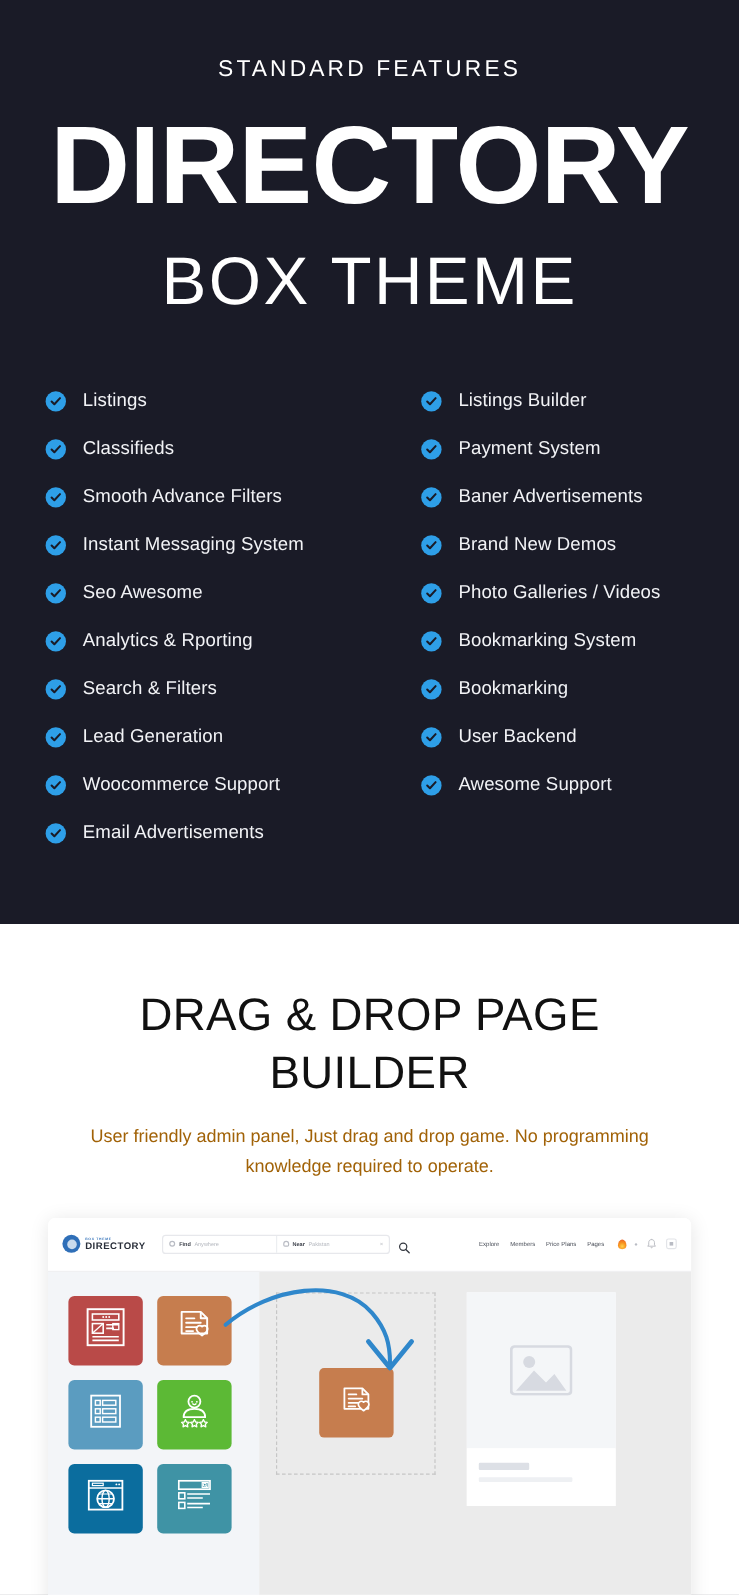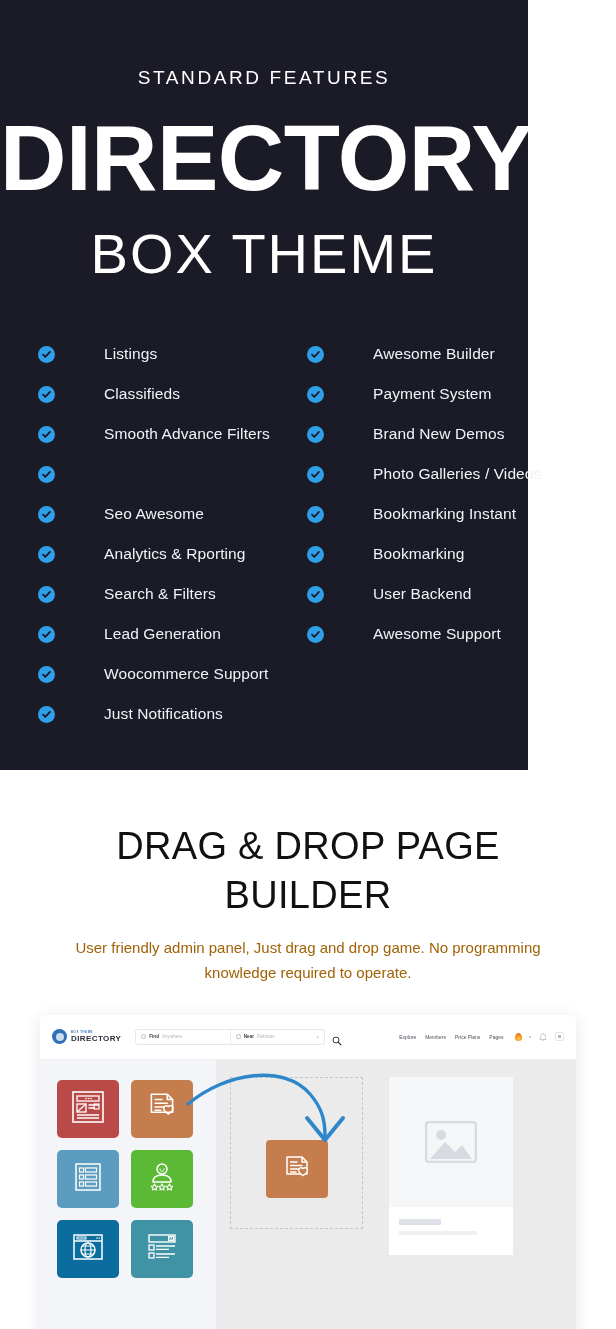--- a/index.html
+++ b/index.html
@@ -6,23 +6,23 @@
   html,body { width:616px; height:1329px; }
   body {
     font-family:"Liberation Sans", sans-serif;
     background:#ffffff;
     overflow:hidden;
   }
 
   
   .features-section {
     background:#1a1b27;
-    width:528px;
+    width:616px;
     height:770px;
-    padding-top:68px;
+    padding-top:48px;
   }
   .eyebrow {
     color:#ffffff;
     text-align:center;
     font-size:19px;
     letter-spacing:2.6px;
     font-weight:400;
     line-height:1;
   }
   .title-big {
@@ -49,21 +49,20 @@
     margin-top:52px;
     padding:0 40px 0 38px;
   }
   .feature-col { width:50%; }
   .feature-col.right { padding-left:44px; }
 
   .feature-item {
     display:flex;
     align-items:center;
     height:40px;
-    gap:35px;
   }
   .check-icon {
     width:17px; height:17px;
     border-radius:50%;
     background:#2e9fe8;
     flex:0 0 17px;
     position:relative;
   }
   .check-icon svg { position:absolute; top:3px; left:3px; }
   .feature-label {
@@ -286,20 +285,21 @@
             </svg>
           </span>
           <span class="feature-label">Smooth Advance Filters</span>
         </div>
         <div class="feature-item">
           <span class="check-icon">
             <svg width="11" height="11" viewBox="0 0 11 11">
               <path d="M2 5.6 L4.3 7.9 L9 2.8" fill="none" stroke="#1a1b27" stroke-width="1.7" stroke-linecap="round" stroke-linejoin="round"></path>
             </svg>
           </span>
+          <span class="feature-label">Instant Messaging System</span>
         </div>
         <div class="feature-item">
           <span class="check-icon">
             <svg width="11" height="11" viewBox="0 0 11 11">
               <path d="M2 5.6 L4.3 7.9 L9 2.8" fill="none" stroke="#1a1b27" stroke-width="1.7" stroke-linecap="round" stroke-linejoin="round"></path>
             </svg>
           </span>
           <span class="feature-label">Seo Awesome</span>
         </div>
         <div class="feature-item">
@@ -333,63 +333,71 @@
             </svg>
           </span>
           <span class="feature-label">Woocommerce Support</span>
         </div>
         <div class="feature-item">
           <span class="check-icon">
             <svg width="11" height="11" viewBox="0 0 11 11">
               <path d="M2 5.6 L4.3 7.9 L9 2.8" fill="none" stroke="#1a1b27" stroke-width="1.7" stroke-linecap="round" stroke-linejoin="round"></path>
             </svg>
           </span>
-          <span class="feature-label">Just Notifications</span>
+          <span class="feature-label">Email Advertisements</span>
         </div>
       </div>
     <div class="feature-col right" id="col-right">
         <div class="feature-item">
           <span class="check-icon">
             <svg width="11" height="11" viewBox="0 0 11 11">
               <path d="M2 5.6 L4.3 7.9 L9 2.8" fill="none" stroke="#1a1b27" stroke-width="1.7" stroke-linecap="round" stroke-linejoin="round"></path>
             </svg>
           </span>
-          <span class="feature-label">Awesome Builder</span>
+          <span class="feature-label">Listings Builder</span>
         </div>
         <div class="feature-item">
           <span class="check-icon">
             <svg width="11" height="11" viewBox="0 0 11 11">
               <path d="M2 5.6 L4.3 7.9 L9 2.8" fill="none" stroke="#1a1b27" stroke-width="1.7" stroke-linecap="round" stroke-linejoin="round"></path>
             </svg>
           </span>
           <span class="feature-label">Payment System</span>
         </div>
         <div class="feature-item">
           <span class="check-icon">
             <svg width="11" height="11" viewBox="0 0 11 11">
               <path d="M2 5.6 L4.3 7.9 L9 2.8" fill="none" stroke="#1a1b27" stroke-width="1.7" stroke-linecap="round" stroke-linejoin="round"></path>
             </svg>
           </span>
+          <span class="feature-label">Baner Advertisements</span>
+        </div>
+        <div class="feature-item">
+          <span class="check-icon">
+            <svg width="11" height="11" viewBox="0 0 11 11">
+              <path d="M2 5.6 L4.3 7.9 L9 2.8" fill="none" stroke="#1a1b27" stroke-width="1.7" stroke-linecap="round" stroke-linejoin="round"></path>
+            </svg>
+          </span>
           <span class="feature-label">Brand New Demos</span>
         </div>
         <div class="feature-item">
           <span class="check-icon">
             <svg width="11" height="11" viewBox="0 0 11 11">
               <path d="M2 5.6 L4.3 7.9 L9 2.8" fill="none" stroke="#1a1b27" stroke-width="1.7" stroke-linecap="round" stroke-linejoin="round"></path>
             </svg>
           </span>
           <span class="feature-label">Photo Galleries / Videos</span>
         </div>
         <div class="feature-item">
           <span class="check-icon">
             <svg width="11" height="11" viewBox="0 0 11 11">
               <path d="M2 5.6 L4.3 7.9 L9 2.8" fill="none" stroke="#1a1b27" stroke-width="1.7" stroke-linecap="round" stroke-linejoin="round"></path>
             </svg>
           </span>
-          <span class="feature-label">Bookmarking Instant</span>
+          <span class="feature-label">Bookmarking System</span>
         </div>
         <div class="feature-item">
           <span class="check-icon">
             <svg width="11" height="11" viewBox="0 0 11 11">
               <path d="M2 5.6 L4.3 7.9 L9 2.8" fill="none" stroke="#1a1b27" stroke-width="1.7" stroke-linecap="round" stroke-linejoin="round"></path>
             </svg>
           </span>
           <span class="feature-label">Bookmarking</span>
         </div>
         <div class="feature-item">

